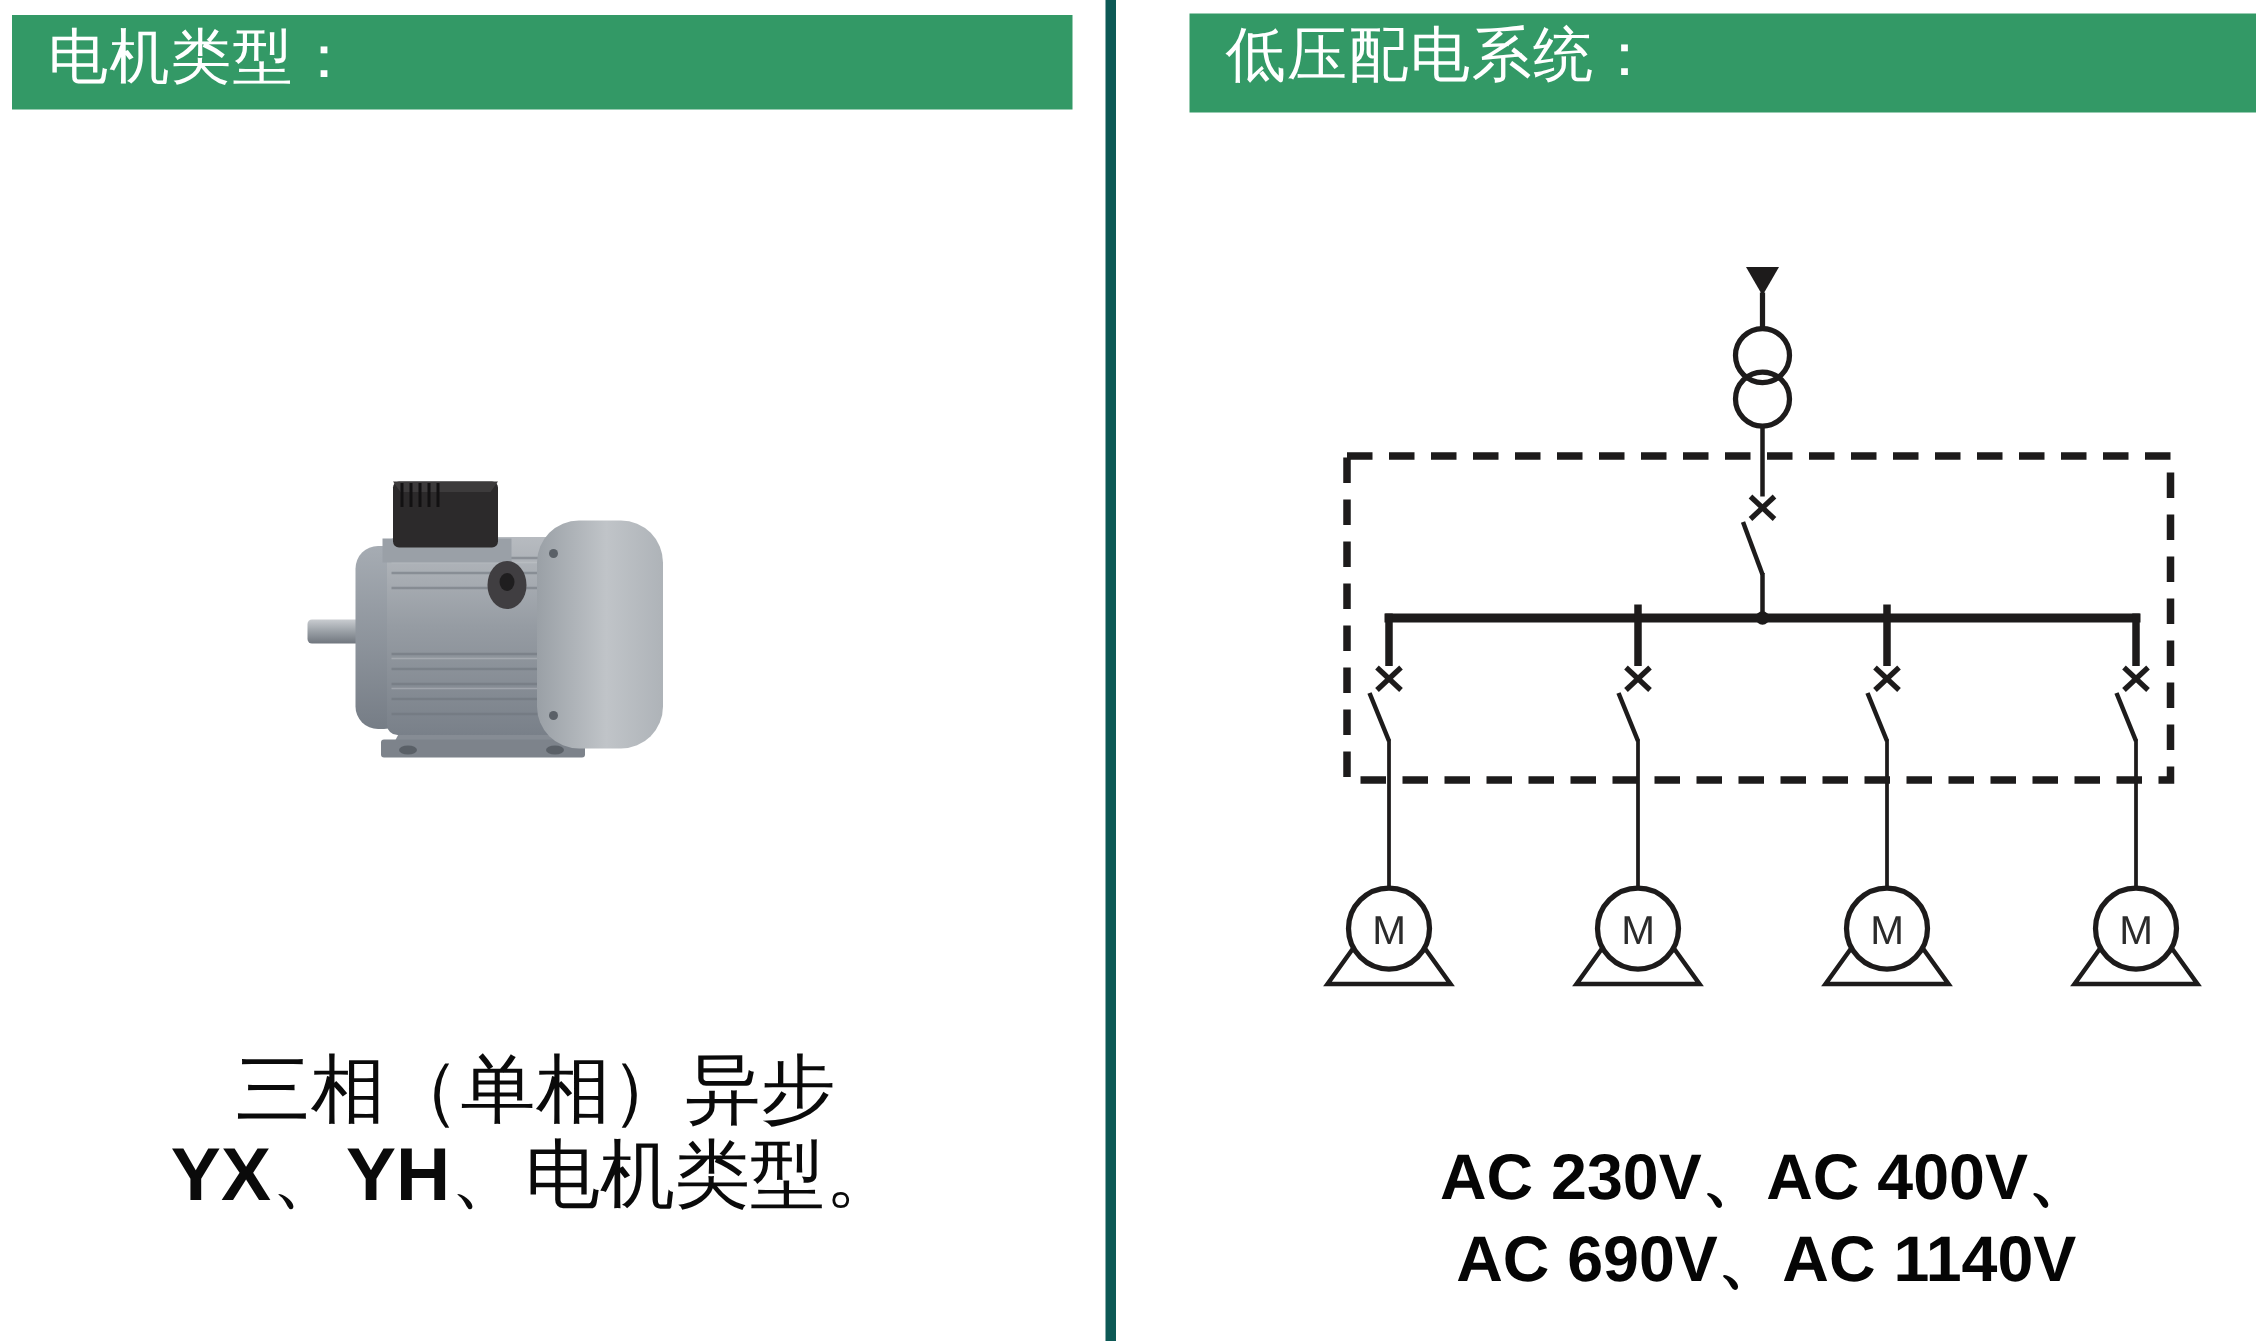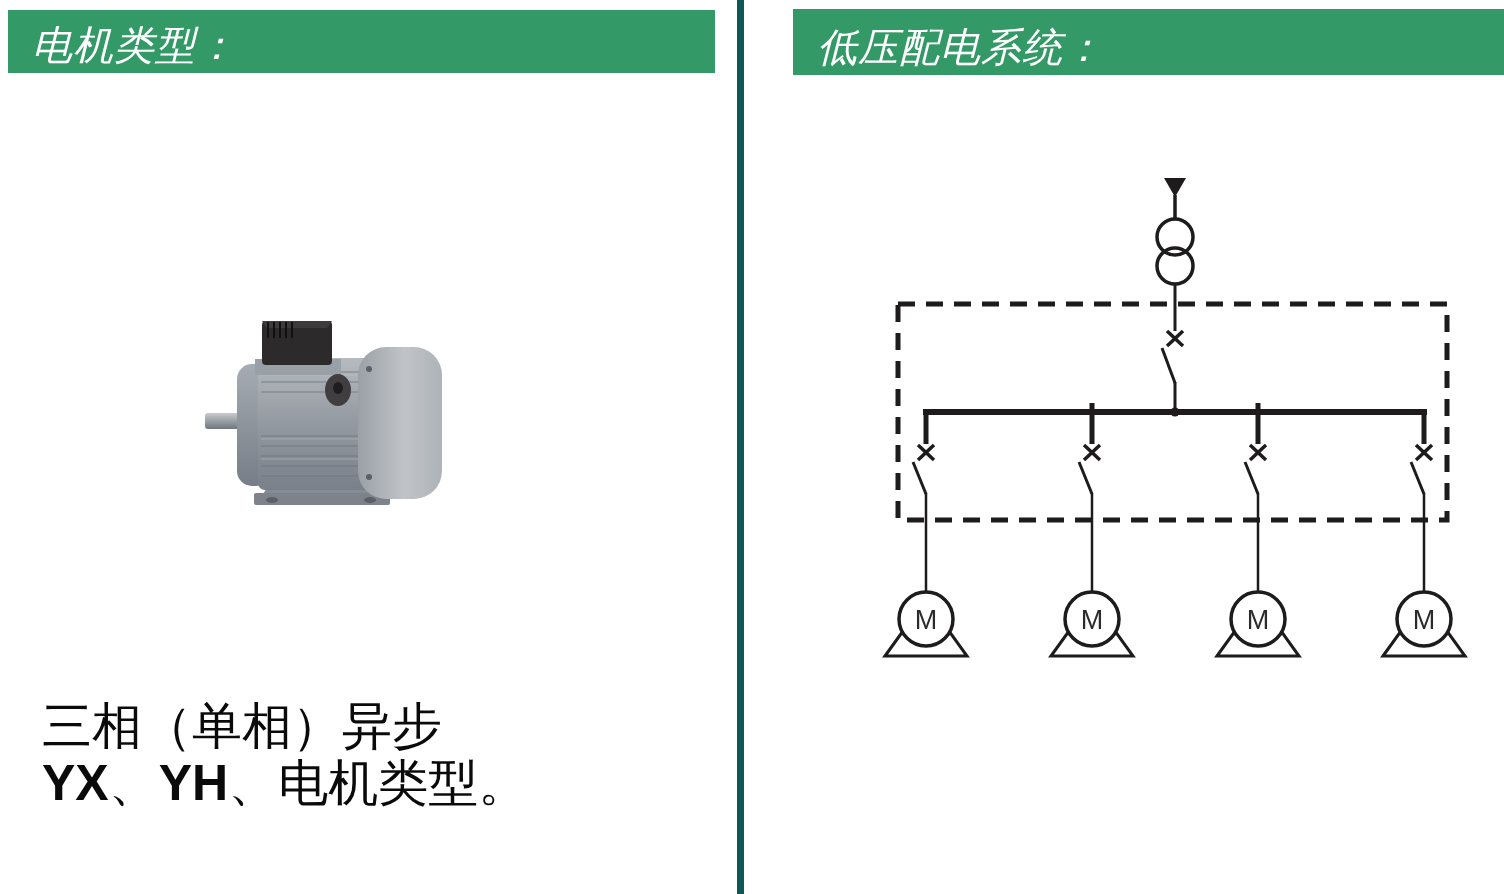--- a/index.html
+++ b/index.html
@@ -7,31 +7,31 @@
     position:relative; width:1504px; height:894px; background:#ffffff;
     overflow:hidden; font-family:"Liberation Sans", sans-serif;
   }
   .divider {
     position:absolute; left:737px; top:0; width:7px; height:894px;
     background:#0d5955;
   }
   .header-bar {
     position:absolute; background:#339966; color:#ffffff;
     font-family:"Liberation Serif", serif; font-size:40px;
-    display:flex; align-items:flex-end; box-sizing:border-box;
-    padding-left:24px; letter-spacing:1px;font-style:italic;
+    display:flex; align-items:flex-start; box-sizing:border-box;
+    padding-left:24px; letter-spacing:1px;
   }
   .header-left  { left:8px;  top:10px; width:707px; height:63px; }
   .header-right { left:793px; top:9px; width:828px; height:66px; }
 
   .motor-photo { position:absolute; left:200px; top:314px; width:248px; height:200px; }
 
   .caption {
     position:absolute; left:42px; top:698px; width:630px;
-    text-align:left; color:#0a0a0a;
+    text-align:center; color:#0a0a0a;
     font-family:"Liberation Serif", serif;
     font-size:50px; line-height:57px; white-space:nowrap;
   }
   .caption b {
     font-family:"Liberation Sans", sans-serif; font-weight:700;
   }
 
   .diagram-svg { position:absolute; left:860px; top:170px; width:620px; height:500px; }
 
   .voltages {
@@ -219,14 +219,18 @@
       <line x1="1411" y1="462" x2="1424" y2="494" stroke-width="3"></line>
       <line x1="1424" y1="493" x2="1424" y2="592" stroke-width="2.5"></line>
       <g>
         <polygon points="1383,656 1424,599 1465,656" stroke-width="3"></polygon>
         <circle cx="1424" cy="619" r="27" fill="#ffffff" stroke-width="3.5"></circle>
         <text x="1424" y="629" text-anchor="middle" font-size="27" fill="#2b2b2b" stroke="none" font-family="Liberation Sans, sans-serif">M</text>
       </g>
     </g>
   </svg>
 
+  <div class="voltages">
+    <div>AC 230V、AC 400V、</div>
+    <div>AC 690V、AC 1140V</div>
+  </div>
 
 </div>
 
 </body></html>

